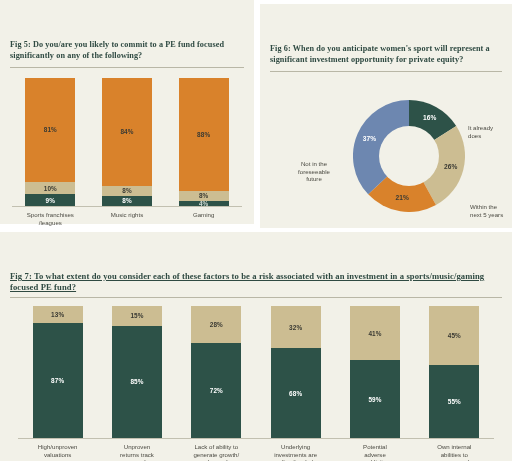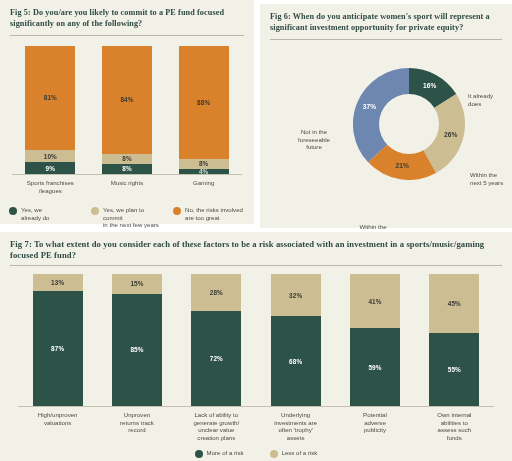--- a/index.html
+++ b/index.html
@@ -30,22 +30,23 @@
   #panel-fig7 { left: 0px;   top: 232px; width: 512px; height: 229px; }
 
   .fig-title {
     font-family: "Liberation Serif", serif;
     font-size: 8.2px;
     line-height: 10.5px;
     color: #2f4a42;
     font-weight: 700;
     letter-spacing: 0.1px;
     padding: 8px 10px 0 10px;
-  }
-  #panel-fig7 .fig-title { font-size: 8.6px; padding-top: 7px; }
+    margin-top: 32px;
+  }
+  #panel-fig7 .fig-title { font-size: 8.6px; padding-top: 7px; text-decoration: underline; }
 
   .title-rule {
     height: 1px;
     background: #b9b7a6;
     margin: 6px 10px 0 10px;
   }
   #panel-fig7 .title-rule { margin-top: 5px; }
 
   
   .plot {

